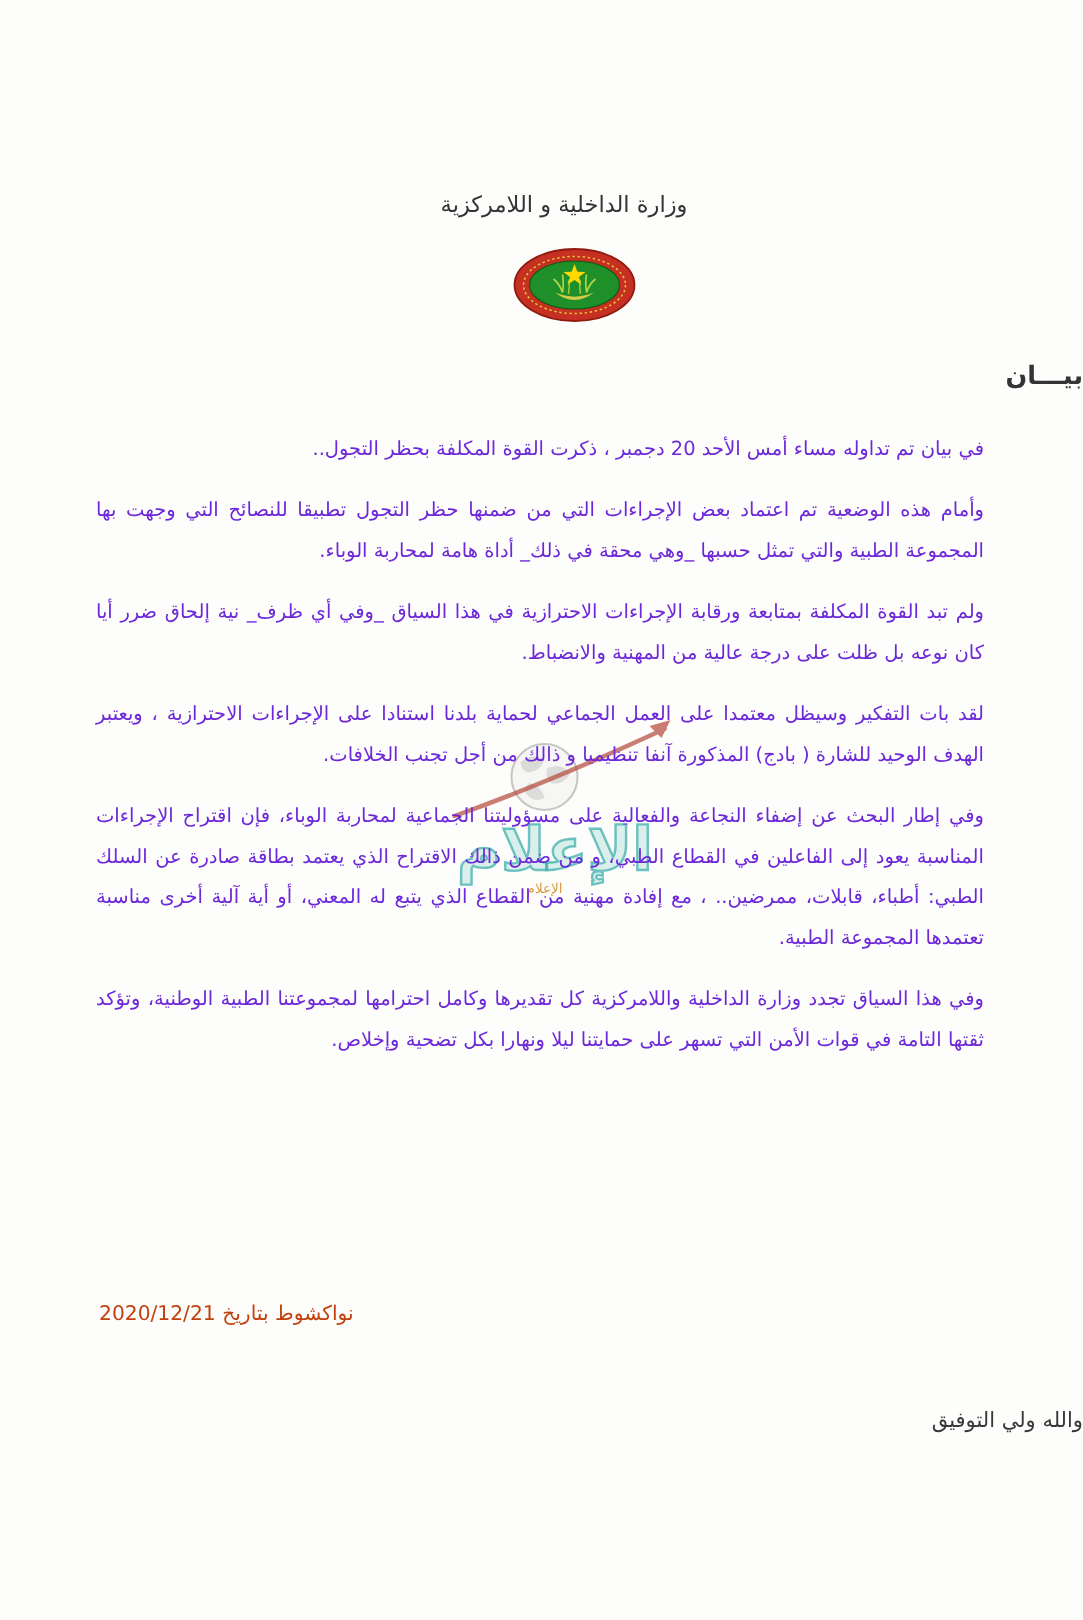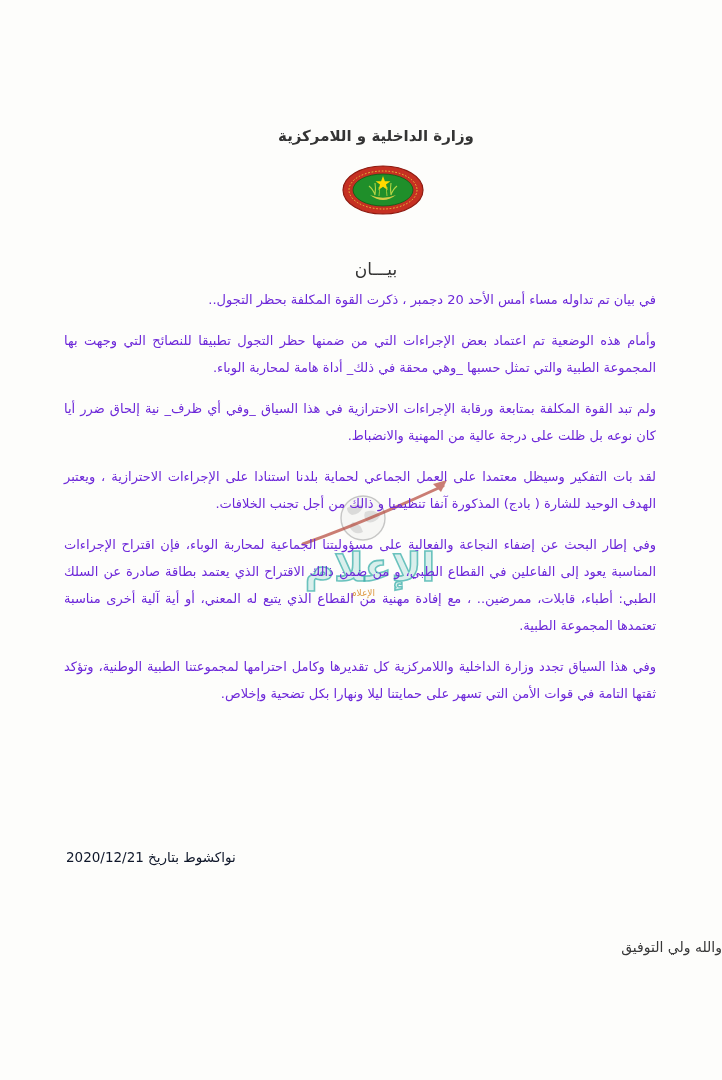--- a/index.html
+++ b/index.html
@@ -13,59 +13,57 @@
     color: #3c3c3c;
     overflow: hidden;
   }
 
   
   .ministry {
     position: absolute;
     top: 127px; left: 30px; right: 0;
     text-align: center;
     font-size: 15px;
-    font-weight: bold;
+    font-weight: normal;
     color: #343434;
     direction: rtl;
   }
   .seal {
     position: absolute;
     top: 165px; left: 342px;
     width: 82px; height: 50px;
   }
   .doc-title {
     position: absolute;
     top: 241px; left: 30px; right: 0;
-    text-align: center;
     font-size: 17px;
-    font-weight: normal;
+    font-weight: bold;
     color: #343434;
     direction: rtl;
     letter-spacing: 0.5px;
-    margin-top: 18px;
   }
 
   
   .bodytext {
     position: absolute;
     top: 286px; left: 64px; right: 66px;
     direction: rtl;
     text-align: justify;
     font-size: 13px;
     line-height: 27px;
     color: #6d28d9;
   }
   .bodytext p { margin: 0 0 14px 0; }
 
   .dateline {
     position: absolute;
-    top: 849px; left: 66px;
+    top: 868px; left: 66px;
     direction: rtl;
     font-size: 13.5px;
-    color: #0f172a;
+    color: #c2410c;
   }
   .closing {
     position: absolute;
     top: 939px; left: 30px; right: 0;
     text-align: right;
     direction: rtl;
     font-size: 14px;
     color: #383838;
   }
 

